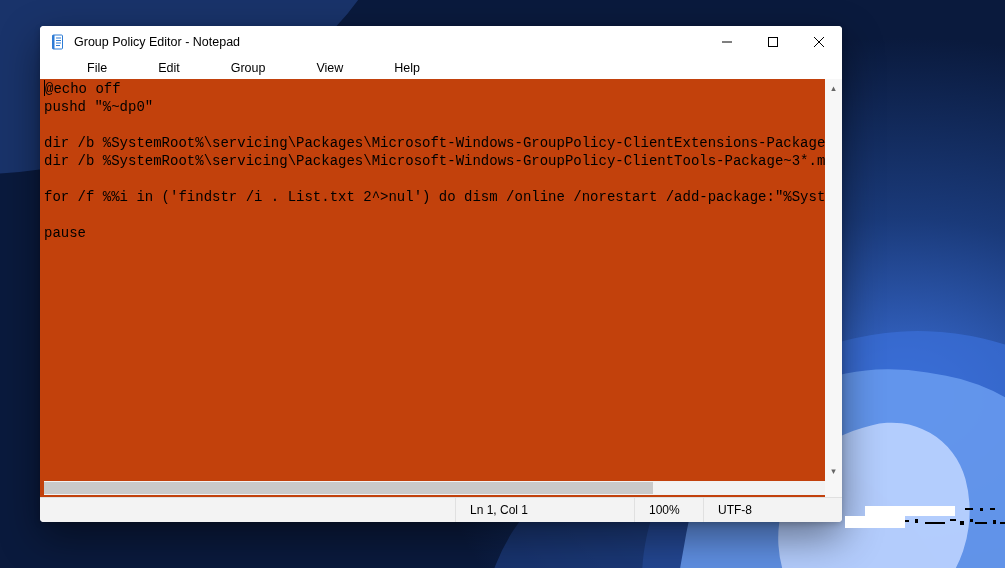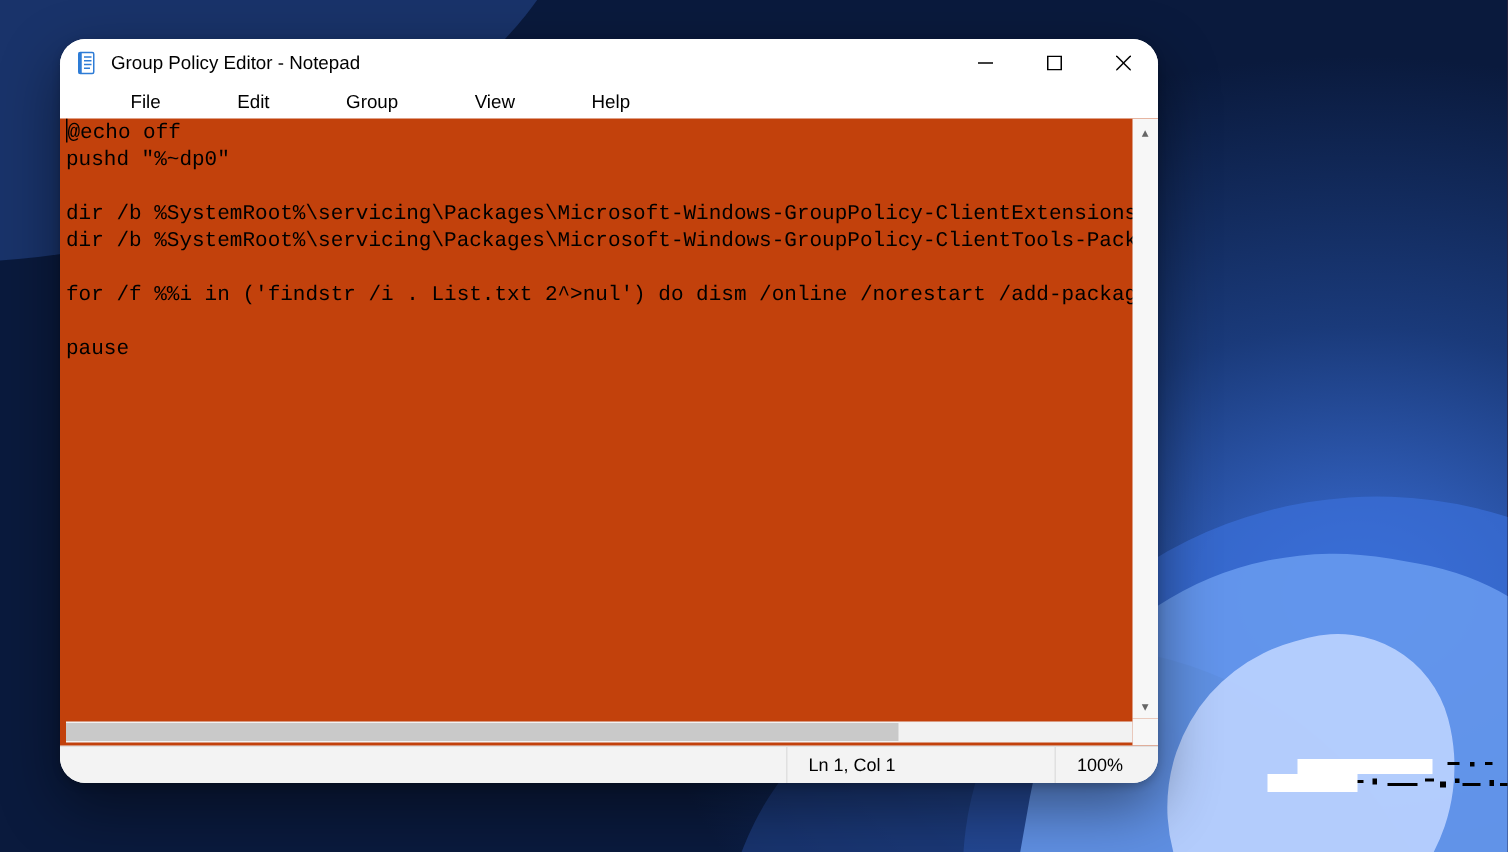--- a/index.html
+++ b/index.html
@@ -29,24 +29,24 @@
   .p1 { width: 500px; height: 500px; right: -150px; bottom: -250px; background: #3b6fd8; transform: rotate(30deg); border-radius: 60% 40% 55% 45%; }
   .p2 { width: 400px; height: 380px; right: -80px; bottom: -180px; background: #6a9cf0; transform: rotate(10deg); border-radius: 55% 45% 60% 40%; opacity: 0.85; }
   .p3 { width: 600px; height: 300px; left: -200px; top: -150px; background: #274b98; transform: rotate(-20deg); border-radius: 50%; opacity: 0.5; }
   .p4 { width: 450px; height: 450px; right: 60px; bottom: -300px; background: #1e3d80; transform: rotate(55deg); border-radius: 60% 40% 55% 45%; }
   .p5 { width: 200px; height: 200px; right: 30px; bottom: -60px; background: #bcd3ff; transform: rotate(-15deg); border-radius: 60% 40% 65% 35%; opacity: 0.9; }
 
   .window {
     position: absolute;
     left: 40px;
     top: 26px;
-    width: 732px;
+    width: 802px;
     height: 496px;
     background: #ffffff;
-    border-radius: 17px;
+    border-radius: 4px;
     box-shadow: 0 15px 40px rgba(0,0,0,0.45), 0 2px 6px rgba(0,0,0,0.2);
     display: flex;
     flex-direction: column;
     overflow: hidden;
   }
   .titlebar {
     height: 31px;
     display: flex;
     align-items: center;
     padding-left: 10px;
@@ -264,20 +264,21 @@
       <div class="scroll-h">
         <div class="thumb"></div>
       </div>
       <div class="corner"></div>
     </div>
 
     <div class="statusbar">
       <div class="spacer cell first"></div>
       <div class="cell" style="width:150px">Ln 1, Col 1</div>
       <div class="cell" style="width:40px">100%</div>
+      <div class="cell encoding-cell">UTF-8</div>
     </div>
   </div>
 
   <svg class="garble" viewBox="0 0 220 46">
     <g fill="#000">
       <rect x="140" y="22" width="8" height="2"></rect>
       <rect x="155" y="22" width="3" height="3"></rect>
       <rect x="165" y="22" width="5" height="2"></rect>
       <rect x="70" y="34" width="14" height="2"></rect>
       <rect x="90" y="33" width="3" height="4"></rect>

